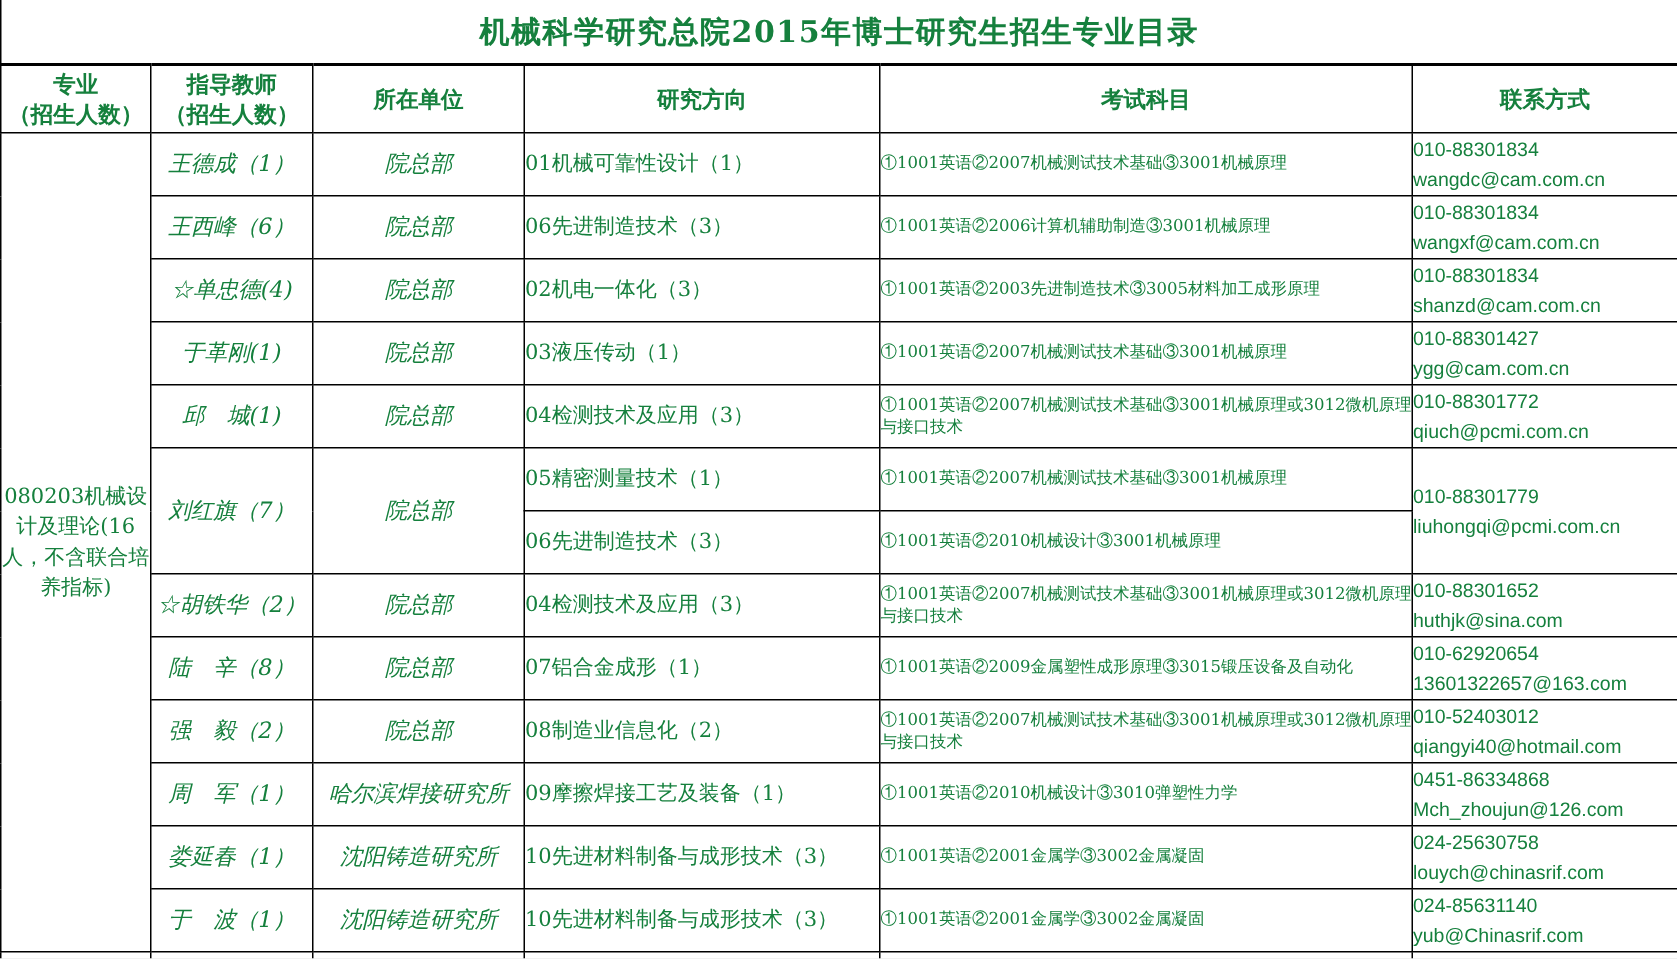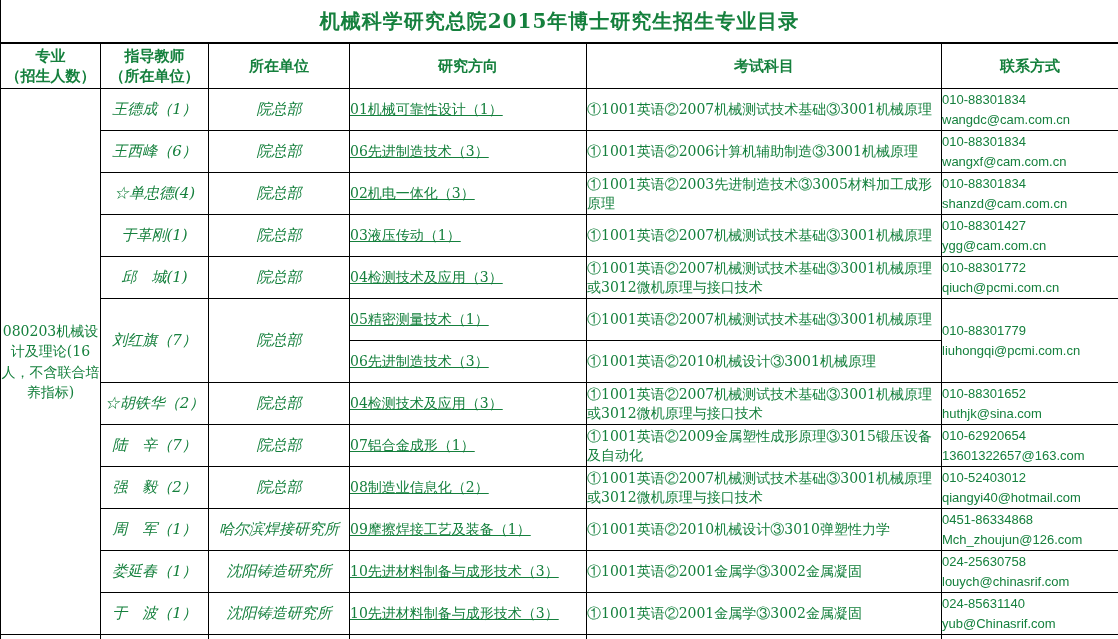--- a/index.html
+++ b/index.html
@@ -45,25 +45,24 @@
     text-align:center;
     font-size:15px;
     padding:2px 2px;
     font-style:italic;
   }
   td.dir-cell{
     text-align:left;
     font-size:14px;
     padding:2px 5px;
     line-height:1.3;
-    text-decoration:underline;
   }
   td.exam-cell{
     text-align:left;
-    font-size:14px;
+    font-size:11px;
     padding:1px 4px;
     line-height:1.35;
   }
   td.contact-cell{
     text-align:left;
     font-family:Liberation Sans, sans-serif;
     font-size:13px;
     line-height:1.5;
     white-space:pre-line;
     padding:1px 5px;
@@ -86,21 +85,21 @@
 
     <tbody>
         <tr>
       <td class="title-cell" colspan="6">机械科学研究总院2015年博士研究生招生专业目录</td>
     </tr>
 
     <tr class="header-row">
       <th>专业
 （招生人数）</th>
       <th>指导教师
-（所在单位）</th>
+（招生人数）</th>
       <th>所在单位</th>
       <th>研究方向</th>
       <th>考试科目</th>
       <th>联系方式</th>
     </tr>
 
     <tr class="body-row">
       <td class="major-cell" rowspan="13">080203机械设计及理论(16人，不含联合培养指标)</td>
       <td class="sup-cell">王德成（1）</td>
       <td class="unit-cell">院总部</td>
@@ -163,21 +162,21 @@
     <tr class="body-row">
       <td class="sup-cell">☆胡铁华（2）</td>
       <td class="unit-cell">院总部</td>
       <td class="dir-cell">04检测技术及应用（3）</td>
       <td class="exam-cell">①1001英语②2007机械测试技术基础③3001机械原理或3012微机原理与接口技术</td>
       <td class="contact-cell">010-88301652
 huthjk@sina.com</td>
     </tr>
 
     <tr class="body-row">
-      <td class="sup-cell">陆　辛（7）</td>
+      <td class="sup-cell">陆　辛（8）</td>
       <td class="unit-cell">院总部</td>
       <td class="dir-cell">07铝合金成形（1）</td>
       <td class="exam-cell">①1001英语②2009金属塑性成形原理③3015锻压设备及自动化</td>
       <td class="contact-cell">010-62920654
 13601322657@163.com</td>
     </tr>
 
     <tr class="body-row">
       <td class="sup-cell">强　毅（2）</td>
       <td class="unit-cell">院总部</td>

